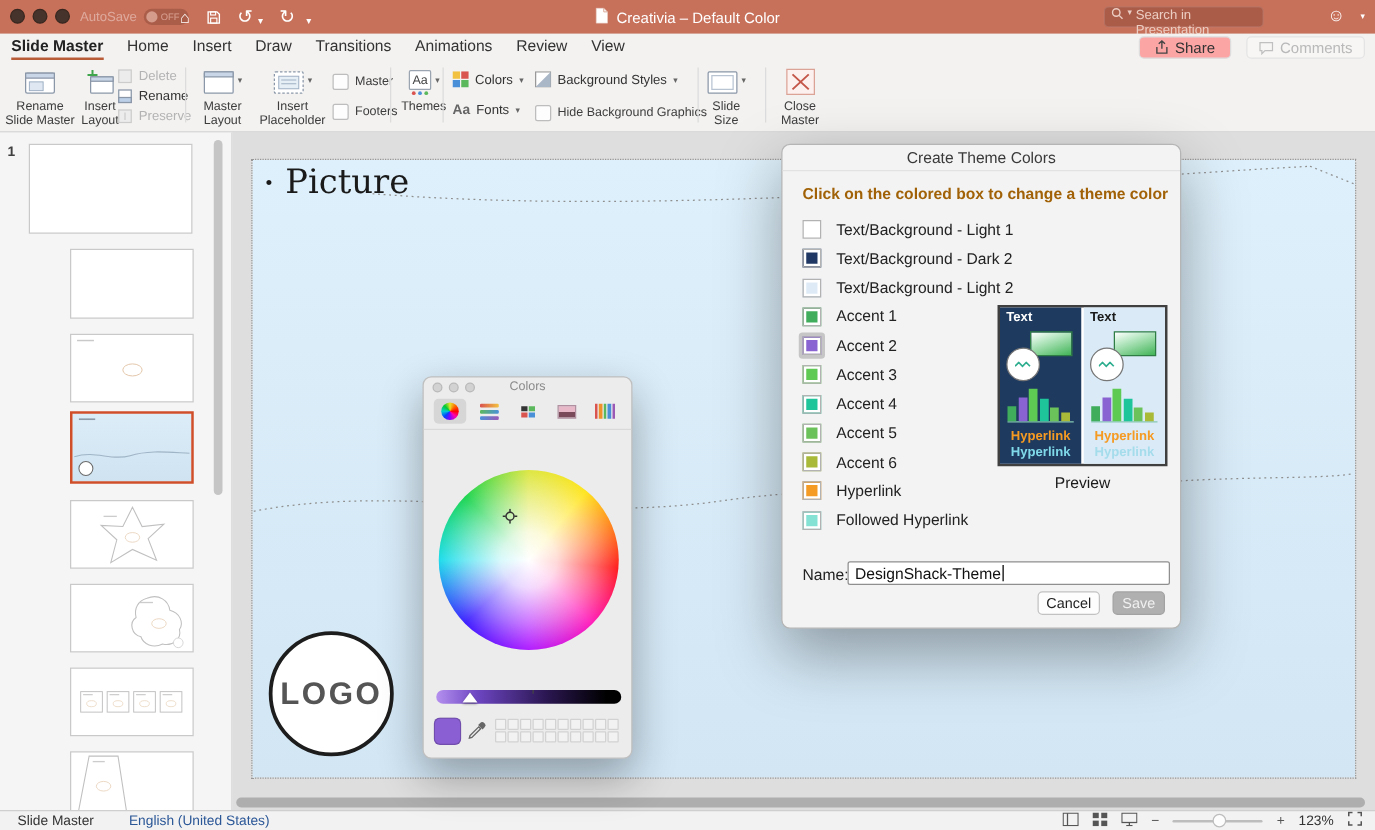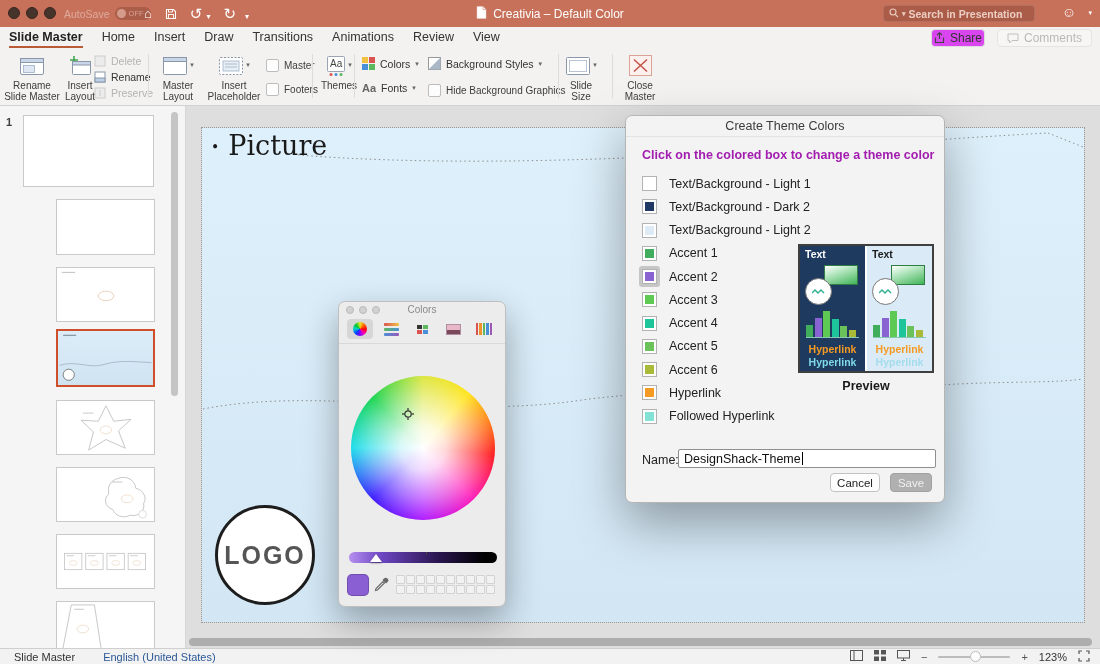--- a/index.html
+++ b/index.html
@@ -10,30 +10,30 @@
   .tl{position:absolute;top:7px;width:12px;height:12px;border-radius:50%;background:#46332c;border:1px solid #38271f;box-sizing:border-box;}
   .tl1{left:8px}.tl2{left:26px}.tl3{left:44px}
   .autosave{position:absolute;left:64px;top:7px;display:flex;align-items:center;gap:5px;opacity:.4;color:#fff;font-size:10.5px;}
   .as-pill{width:36px;height:13px;border-radius:7px;background:rgba(70,25,15,.55);display:flex;align-items:center;gap:3px;padding:0 2px;box-sizing:border-box;}
   .as-dot{width:9px;height:9px;border-radius:50%;background:#ecdcd6;}
   .as-off{font-size:7.5px;color:#f2e4df;}
   .tb-icons{position:absolute;left:144px;top:0;height:27px;display:flex;align-items:center;gap:13px;color:#fff;}
   .tbi{display:flex;align-items:center;font-size:15px;line-height:1;color:#fff;}
   .tbi.small{font-size:8px;margin-left:-9px;margin-top:6px;}
   .tb-title{position:absolute;left:0;right:0;top:0;height:27px;display:flex;align-items:center;justify-content:center;gap:6px;color:#fff;font-size:12px;pointer-events:none;}
-  .search{position:absolute;left:883px;top:5px;width:152px;height:17px;background:rgba(40,5,0,.18);border:1px solid rgba(255,255,255,.12);border-radius:4px;display:flex;align-items:center;gap:3px;padding:0 5px;box-sizing:border-box;color:#eccdc2;font-size:10.5px;font-weight:bold;}
+  .search{position:absolute;left:883px;top:5px;width:128px;height:17px;background:rgba(40,5,0,.18);border:1px solid rgba(255,255,255,.12);border-radius:4px;display:flex;gap:3px;padding:0 5px;box-sizing:border-box;color:#eccdc2;font-size:10.5px;}
   .smiley{position:absolute;right:24px;top:5px;color:#fff;font-size:14px;line-height:1;}
   .tb-chev{position:absolute;right:8px;top:9px;color:#fff;font-size:7px;}
   
   #tabrow{position:absolute;left:0;top:27px;right:0;height:21px;background:#f3f2f1;border-bottom:1px solid #e4e4e4;}
   #tabs{display:flex;gap:19px;padding-left:9px;height:100%;align-items:stretch;font-size:12.5px;color:#333;}
   .tab{display:flex;align-items:center;border-bottom:2.5px solid transparent;box-sizing:border-box;padding-top:1px;}
   .tab.active{font-weight:bold;border-bottom-color:var(--tab-accent,#b85c38);color:#222;}
   .tr-actions{position:absolute;right:8px;top:2px;display:flex;gap:12px;align-items:center;font-size:12px;}
-  .share-btn{display:flex;align-items:center;gap:5px;color:#333;border:1px solid #ddd;background:#d946ef;border-radius:4px;padding:1px 2px;}
+  .share-btn{display:flex;align-items:center;gap:5px;color:#333;border:1px solid #ddd;background:#fca5a5;border-radius:4px;padding:1px 12px;}
   .comments-btn{display:flex;align-items:center;gap:5px;color:#b9b9b9;border:1px solid #e4e4e4;background:#f7f6f5;border-radius:4px;padding:1px 9px;}
   
   #ribbon{position:absolute;left:0;top:48px;right:0;height:57px;background:#f3f2f1;border-bottom:1px solid #d2d2d2;box-sizing:content-box;font-size:10px;color:#3d3d3d;}
   .rsep{position:absolute;top:6px;height:44px;width:1px;background:#dcdcdc;}
   .bigbtn{position:absolute;top:4px;text-align:center;line-height:10.5px;}
   .bigbtn .ic{height:27px;display:flex;align-items:center;justify-content:center;gap:2px;margin-bottom:2px;}
   .smallbtn{position:absolute;display:flex;align-items:center;gap:5px;font-size:10.5px;color:#333;}
   .smallbtn.disabled{color:#b3b3b3;}
   .cb{position:absolute;display:flex;align-items:center;gap:5px;font-size:10px;color:#3d3d3d;}
   .cb .box{width:11px;height:11px;border:1px solid #bdbdbd;background:#fdfdfd;border-radius:2px;}
@@ -84,37 +84,37 @@
   .cw-slider{position:absolute;left:10px;top:250px;width:148px;height:11px;border-radius:6px;}
   .cw-tick{position:absolute;left:77px;top:0;width:1px;height:3px;background:#444;}
   .cw-handle{position:absolute;left:21px;top:2px;width:0;height:0;border-left:6px solid transparent;border-right:6px solid transparent;border-bottom:8px solid #fff;filter:drop-shadow(0 1px 1px rgba(0,0,0,.45));}
   .cw-bottom{position:absolute;left:8px;top:272px;right:8px;display:flex;align-items:flex-start;gap:5px;}
   .cw-swatch{width:22px;height:22px;border-radius:5px;border:1px solid rgba(0,0,0,.18);box-sizing:border-box;}
   .cw-grid{display:grid;grid-template-columns:repeat(10,9px);grid-auto-rows:9px;gap:1px;margin-left:2px;margin-top:1px;}
   .cw-cell{background:#f2f2f2;border:1px solid #d2d2d2;border-radius:1px;box-sizing:border-box;}
   
   #dialog{position:absolute;left:625px;top:115px;width:320px;height:388px;background:#f3f3f3;border:1px solid #b5b5b5;border-radius:7px;box-shadow:0 20px 50px rgba(0,0,0,.35);z-index:6;box-sizing:border-box;}
   .dlg-title{height:20px;text-align:center;font-size:12.5px;color:#3a3a3a;line-height:21px;border-bottom:1px solid #e2e2e2;}
-  .dlg-instr{position:absolute;left:16px;top:32px;font-size:12.5px;font-weight:bold;color:#a21caf;}
+  .dlg-instr{position:absolute;left:16px;top:32px;font-size:12.5px;font-weight:bold;color:#a16207;}
   #dlg-items{position:absolute;left:13px;top:56px;}
   .dlg-row{height:23.25px;display:flex;align-items:center;gap:9px;}
   .well{width:21px;height:21px;border-radius:3px;display:flex;align-items:center;justify-content:center;}
   .well.sel{background:#c6c6c6;}
   .swatch{width:15px;height:15px;border:1px solid #b2b2b2;box-shadow:inset 0 0 0 2px #fff;box-sizing:border-box;}
   .dlg-label{font-size:12.5px;color:#222;}
   #pv-box{position:absolute;left:172px;top:128px;width:136px;height:129px;border:2px solid #3f3f3f;background:#fff;display:flex;gap:2px;box-sizing:border-box;}
   .pv-panel{flex:1;position:relative;overflow:hidden;}
   .pv-text{position:absolute;left:5px;top:2px;font-size:10.5px;font-weight:bold;text-align:center;}
   .pv-rect{position:absolute;left:24px;top:19px;width:34px;height:20px;background:linear-gradient(160deg,#ffffff,#b9e8c4 35%,#41b457);border:1px solid #2e7d45;box-sizing:border-box;}
   .pv-circle{position:absolute;left:5px;top:32px;width:27px;height:27px;border-radius:50%;background:#fff;border:1px solid #777;display:flex;align-items:center;justify-content:center;box-sizing:border-box;}
   .pv-bars{position:absolute;left:6px;bottom:33px;width:53px;display:flex;align-items:flex-end;gap:1.5px;border-bottom:1.5px solid #86c7b4;}
   .pv-bar{width:7px;}
   .pv-h1{position:absolute;left:0;right:0;bottom:16px;text-align:center;font-size:10.5px;font-weight:bold;}
   .pv-h2{position:absolute;left:0;right:0;bottom:3px;text-align:center;font-size:10.5px;font-weight:bold;}
-  #pv-label{position:absolute;left:172px;top:263px;width:136px;text-align:center;font-size:12.5px;font-weight:bold;color:#1a1a1a;}
+  #pv-label{position:absolute;left:172px;top:263px;width:136px;text-align:center;font-size:12.5px;font-weight:normal;color:#1a1a1a;}
   .dlg-name-label{position:absolute;left:16px;top:337px;font-size:12.5px;color:#222;}
   .dlg-input{position:absolute;left:52px;top:333px;width:258px;height:19px;background:#fff;border:1px solid #8f8f8f;border-radius:2px;display:flex;align-items:center;padding:0 5px;font-size:12.5px;color:#111;box-sizing:border-box;}
   .caret{width:1px;height:13px;background:#000;margin-left:1px;}
   .dlg-btn{position:absolute;top:357px;height:19px;border-radius:4px;font-size:11.5px;text-align:center;line-height:18px;box-sizing:border-box;}
   .dlg-cancel{left:204px;width:50px;background:#fdfdfd;border:1px solid #c2c2c2;color:#222;}
   .dlg-save{left:264px;width:42px;background:#b0b0b0;border:1px solid #a2a2a2;color:#f0f0f0;}
   
   #statusbar{position:absolute;left:0;right:0;bottom:0;height:16px;background:#f2f2f2;border-top:1px solid #cfcfcf;display:flex;align-items:center;font-size:11px;color:#333;box-sizing:border-box;}
   .sb-view{margin-left:14px;}
   .sb-lang{margin-left:28px;color:#2b5797;}

